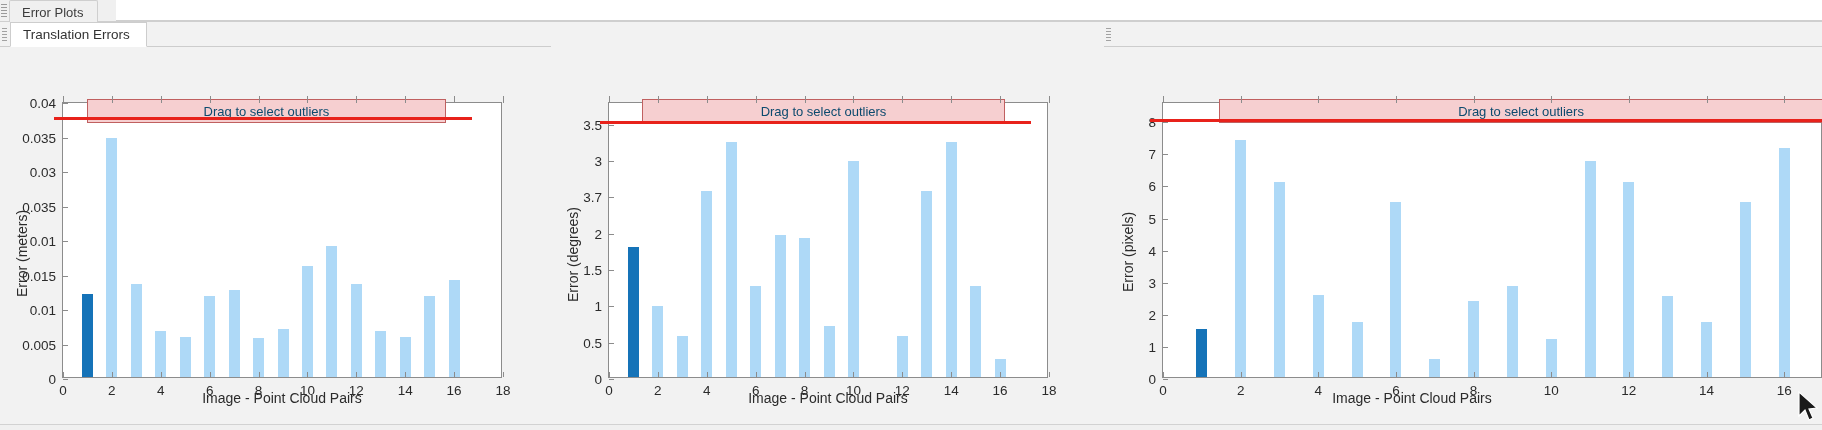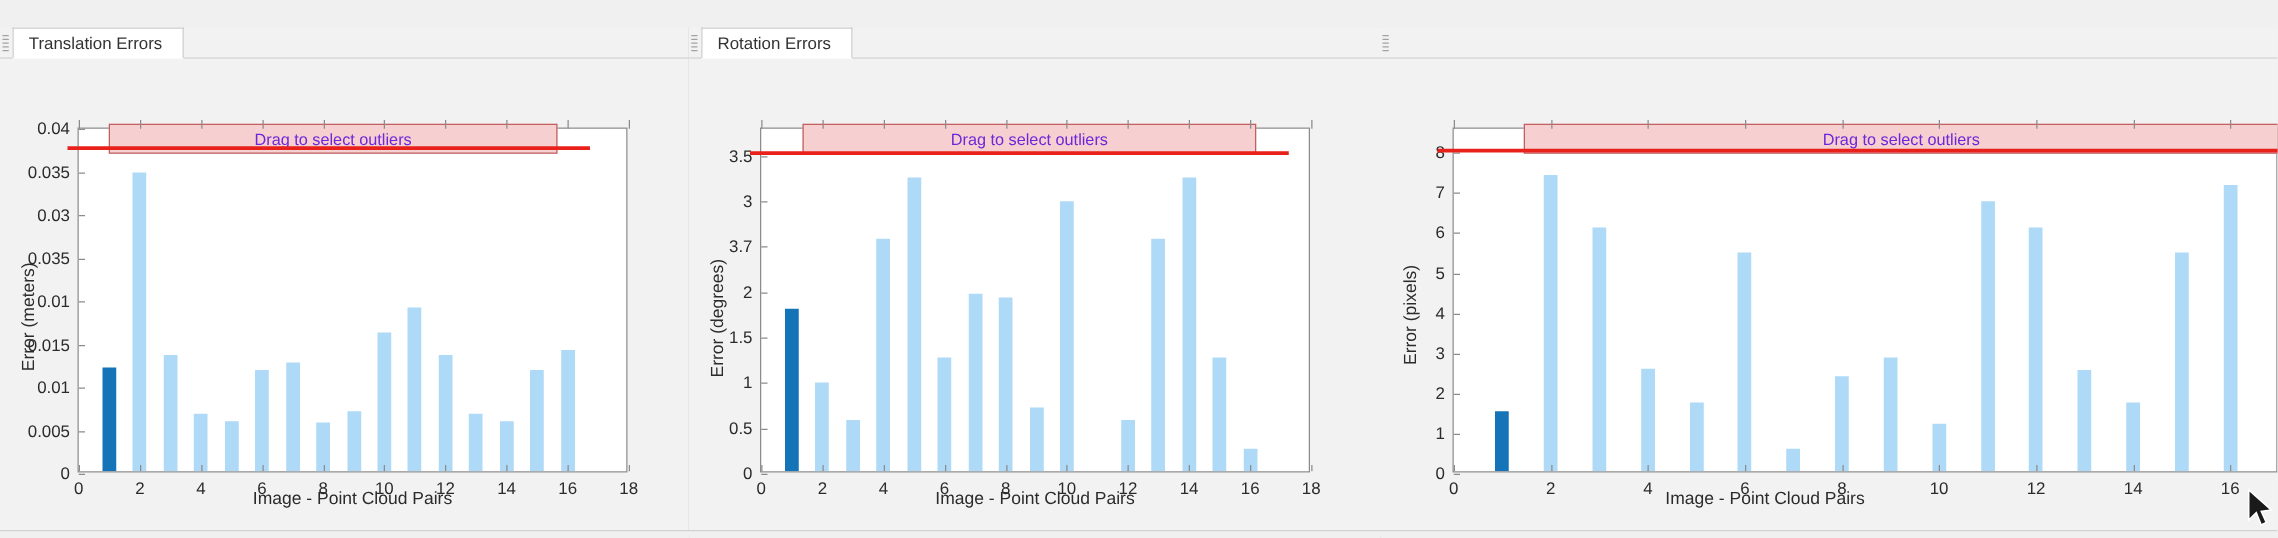--- a/index.html
+++ b/index.html
@@ -112,21 +112,21 @@
 
   
   .outlier-band {
     position: absolute;
     background: #f6cfd0;
     border: 1px solid #c06060;
     height: 24px;
     display: flex; align-items: center; justify-content: center;
   }
   .outlier-band span {
-    font-size: 13px; color: #6d28d9; white-space: nowrap;
+    font-size: 13px; color: #0c4a6e; white-space: nowrap;
   }
   .outlier-line {
     position: absolute; height: 3px; background: #e8221b;
   }
   .band-tickrow { position: absolute; height: 7px; }
   .band-tickrow i { position: absolute; top: 0; width: 1px; height: 7px; background: #8c8c8c; }
 
   .cursor {
     position: absolute; width: 26px; height: 34px;
   }
@@ -134,20 +134,31 @@
   .bottom-strip {
     position: absolute; left: 0; bottom: 0; width: 1822px; height: 6px;
     background: #f0f0f0; border-top: 1px solid #d2d2d2;
   }
 </style>
 </head>
 <body>
 
 <div class="app">
 
+  <div class="outer-tabbar">
+    <div class="outer-tabrest"></div>
+    <div class="grip">
+        <i></i>
+        <i></i>
+        <i></i>
+        <i></i>
+        <i></i>
+      </div>
+    <div class="outer-tab">Error Plots</div>
+  </div>
 
   <div class="panels">
 
     <div class="panel panel-1">
       <div class="tabrow">
         <div class="tabrow-underline"></div>
         <div class="dgrip">
             <i></i>
             <i></i>
             <i></i>
@@ -232,31 +243,20 @@
             </div>
             <div class="outlier-line" style="left: -8.8px; width: 418px; top: 13.8px;"></div>
           </div>
         <div class="xlabel" style="left:62px; top:343px; width:440px;">Image - Point Cloud Pairs</div>
       </div>
     </div>
 
     <div class="panel-divider" style="left:551px;"></div>
 
     <div class="panel panel-2">
-      <div class="tabrow">
-        <div class="tabrow-underline"></div>
-        <div class="dgrip">
-            <i></i>
-            <i></i>
-            <i></i>
-            <i></i>
-            <i></i>
-          </div>
-        <div class="dtab">Rotation Errors</div>
-      </div>
       <div class="chart-wrap">
         <div class="ylabel" style="left:14px; top:255px;">Error (degrees)</div>
         <div class="axes" id="axes2" style="left:57px; top:55px; width:440px; height:276px;">
           <div class="plotarea" id="plot2">
               <div class="bar sel" style="left: 18.9444px; width: 11px; height: 130.011px;"></div>
               <div class="bar" style="left: 43.3889px; width: 11px; height: 71.1789px;"></div>
               <div class="bar" style="left: 67.8333px; width: 11px; height: 40.6737px;"></div>
               <div class="bar" style="left: 92.2778px; width: 11px; height: 185.937px;"></div>
               <div class="bar" style="left: 116.722px; width: 11px; height: 234.6px;"></div>
               <div class="bar" style="left: 141.167px; width: 11px; height: 90.7895px;"></div>

